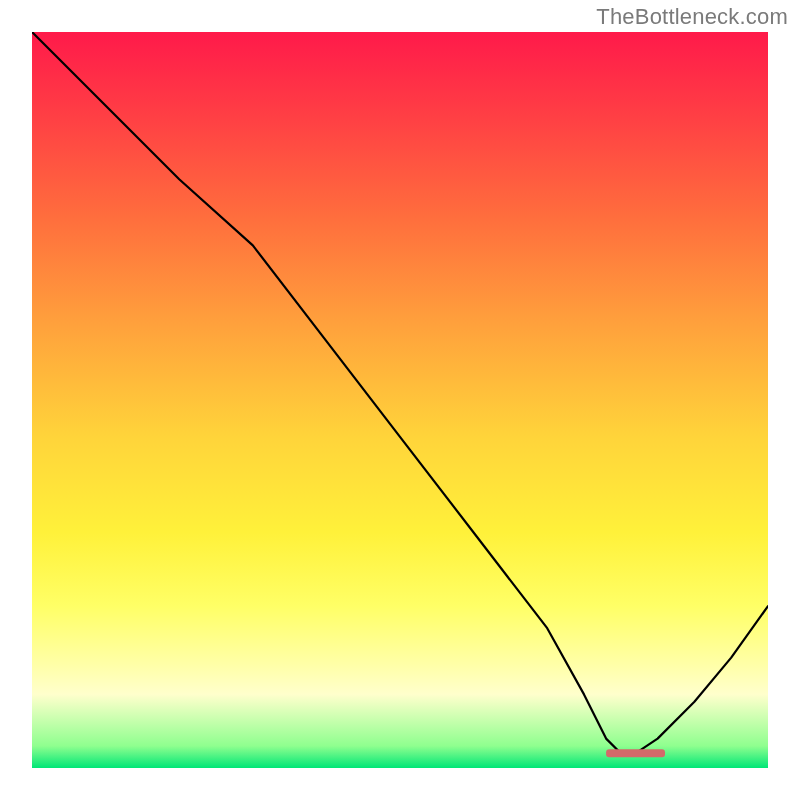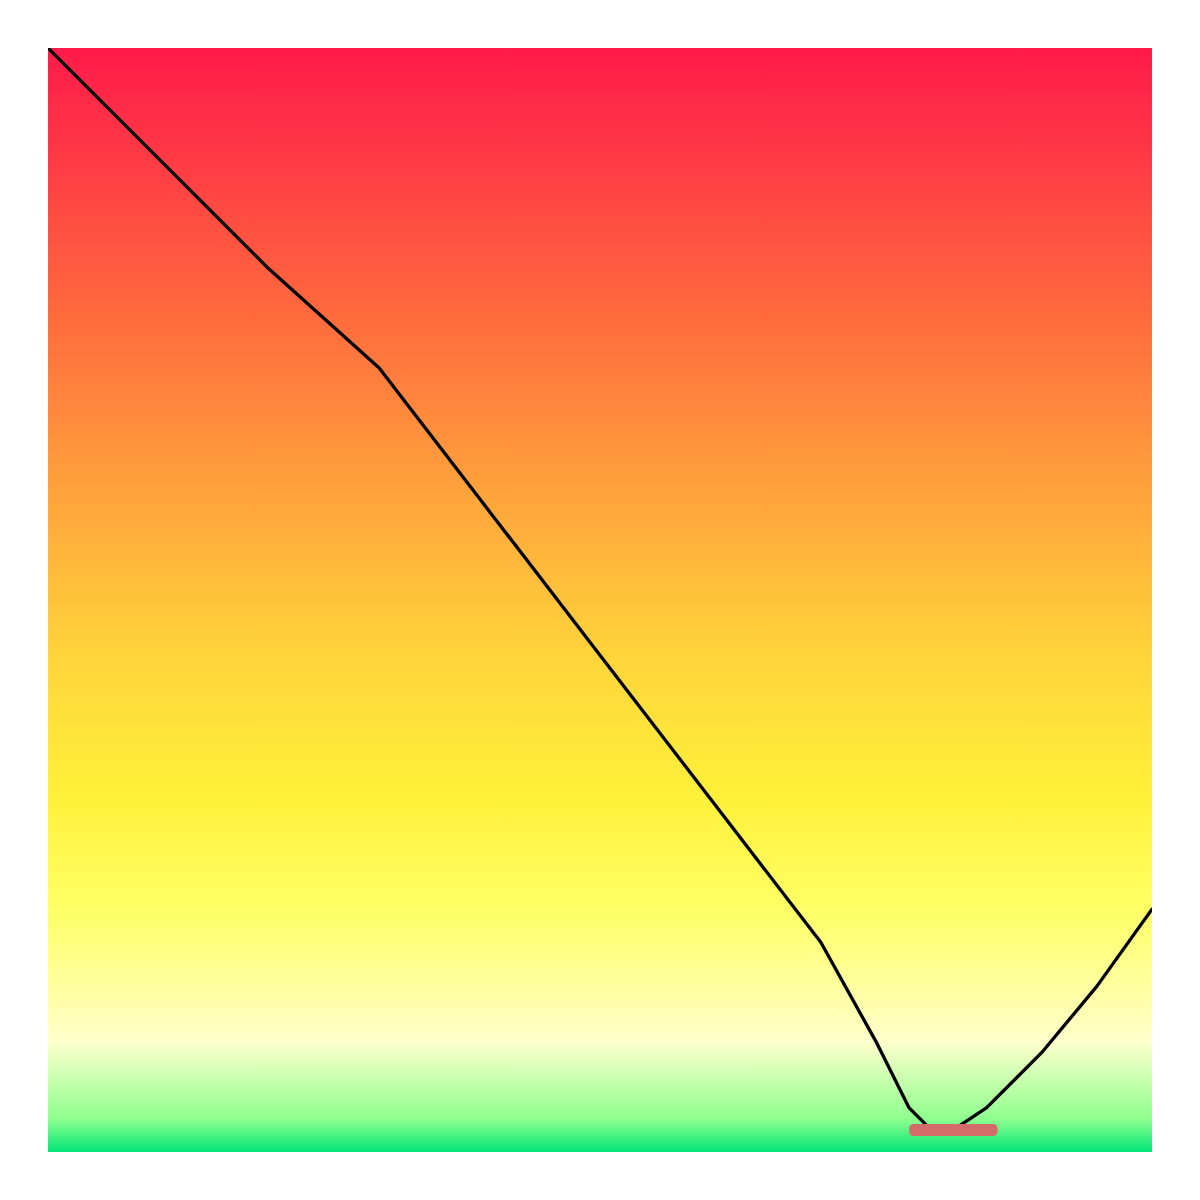--- a/index.html
+++ b/index.html
@@ -62,20 +62,21 @@
   }
   .marker {
     fill: #d46a6a;
     stroke: none;
   }
 </style>
 </head>
 <body>
 
 <div class="frame">
+  <div class="attribution">TheBottleneck.com</div>
 
   <div class="plot-area">
     <svg class="plot-svg" viewBox="0 0 736 736" preserveAspectRatio="none">
       <path id="curve-path" class="curve" d="M0.0 0.0 L147.2 147.2 L220.8 213.4 L294.4 309.1 L368.0 404.8 L441.6 500.5 L515.2 596.2 L552.0 662.4 L574.1 706.6 L588.8 721.3 L603.5 721.3 L625.6 706.6 L662.4 669.8 L699.2 625.6 L736.0 574.1"></path>
       <rect id="marker-rect" class="marker" rx="3" ry="3" x="574.1" y="717.3" width="58.9" height="8"></rect>
     </svg>
   </div>
 </div>
 
 </body></html>

